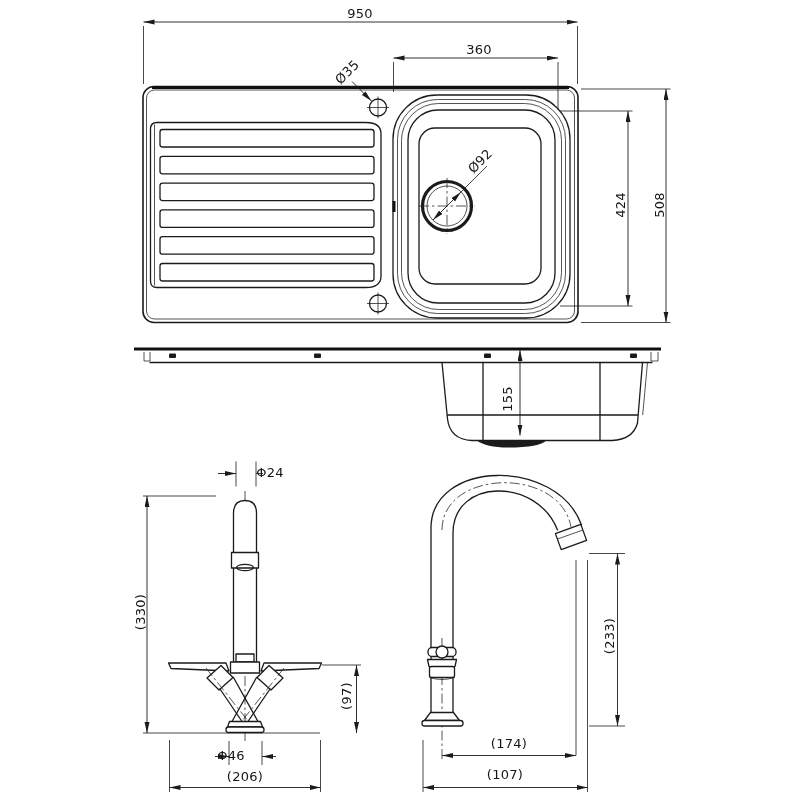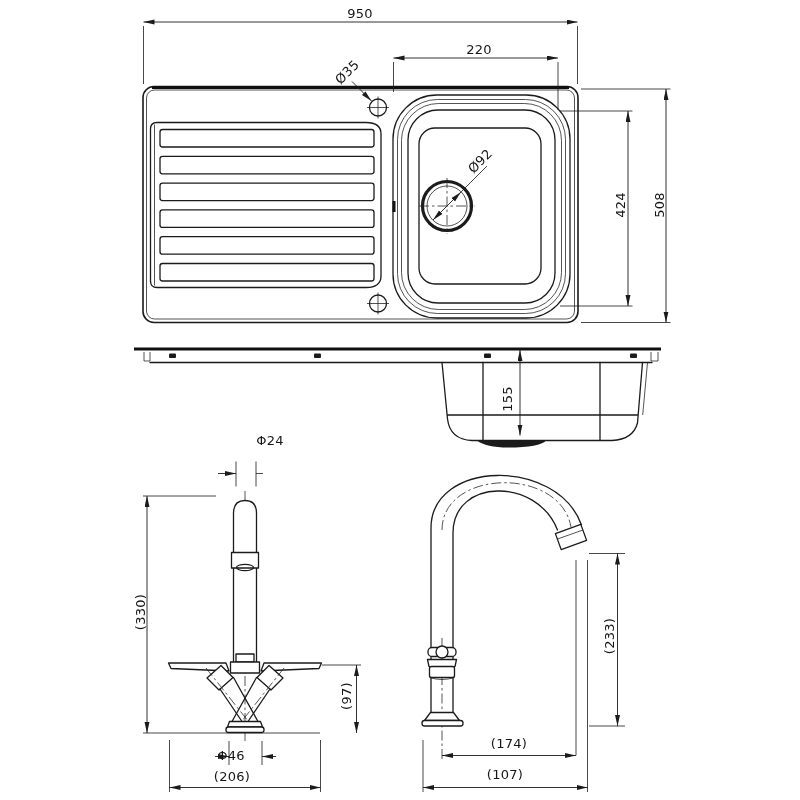--- a/index.html
+++ b/index.html
@@ -175,28 +175,28 @@
       <path d="M423,740 V792" class="ext"></path>
 
       <path d="M589,553.5 H625 M589,726 H625" class="ext"></path>
       <line x1="617.5" y1="553.5" x2="617.5" y2="726" class="dl" marker-start="url(#as)" marker-end="url(#ae)"></line>
       <line x1="442" y1="755.5" x2="576" y2="755.5" class="dl" marker-start="url(#as)" marker-end="url(#ae)"></line>
       <line x1="423" y1="787.5" x2="587.5" y2="787.5" class="dl" marker-start="url(#as)" marker-end="url(#ae)"></line>
     </g>
   </svg>
 
   <span class="dim-label" style="left:360px;top:13px">950</span>
-  <span class="dim-label" style="left:479px;top:49px">220</span>
+  <span class="dim-label" style="left:479px;top:49px">360</span>
   <span class="dim-label rot45" style="left:347px;top:72px">Ø35</span>
   <span class="dim-label rot45" style="left:480px;top:161px">Ø92</span>
   <span class="dim-label rot90" style="left:620px;top:205px">424</span>
   <span class="dim-label rot90" style="left:659px;top:205px">508</span>
   <span class="dim-label rot90" style="left:507px;top:399px">155</span>
-  <span class="dim-label" style="left:270px;top:440px">Φ24</span>
+  <span class="dim-label" style="left:270px;top:472px">Φ24</span>
   <span class="dim-label rot90" style="left:140px;top:612px">(330)</span>
   <span class="dim-label rot90" style="left:346px;top:696px">(97)</span>
   <span class="dim-label" style="left:231px;top:755px">Φ46</span>
-  <span class="dim-label" style="left:232px;top:776px">(206)</span>
+  <span class="dim-label" style="left:245px;top:776px">(206)</span>
   <span class="dim-label rot90" style="left:609px;top:636px">(233)</span>
   <span class="dim-label" style="left:509px;top:743px">(174)</span>
   <span class="dim-label" style="left:505px;top:774px">(107)</span>
 
 </div>
 
 </body></html>

